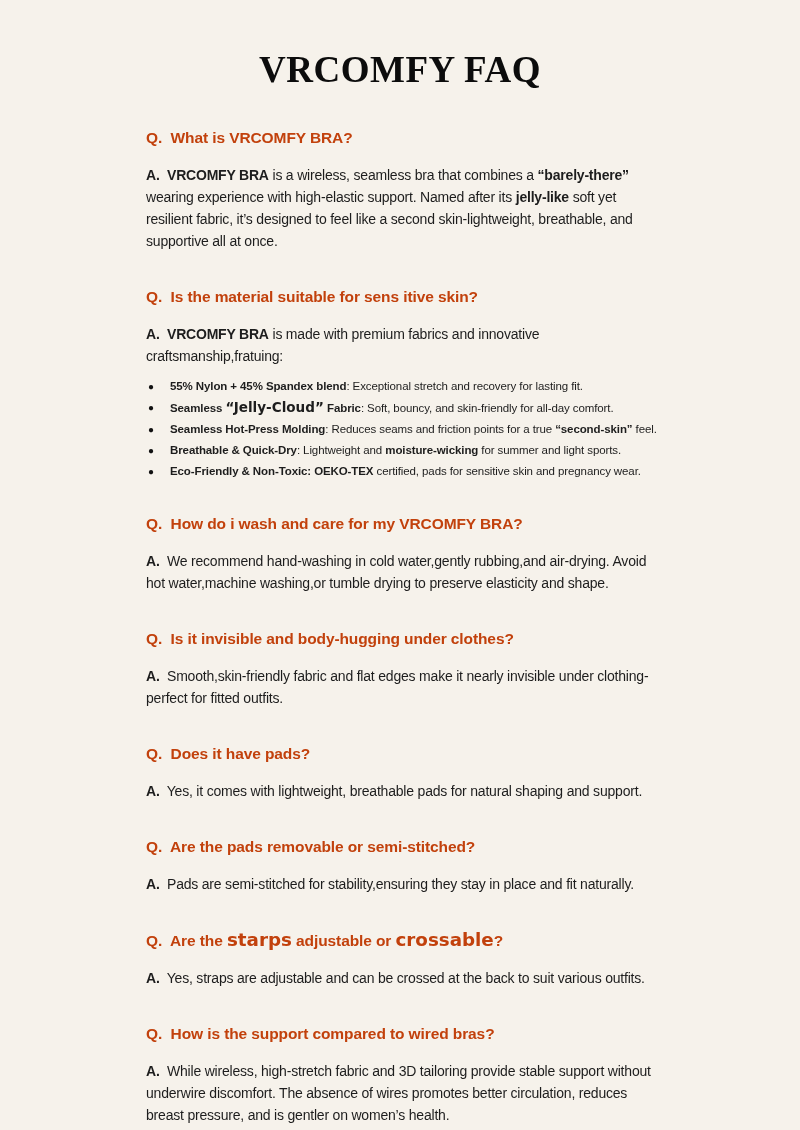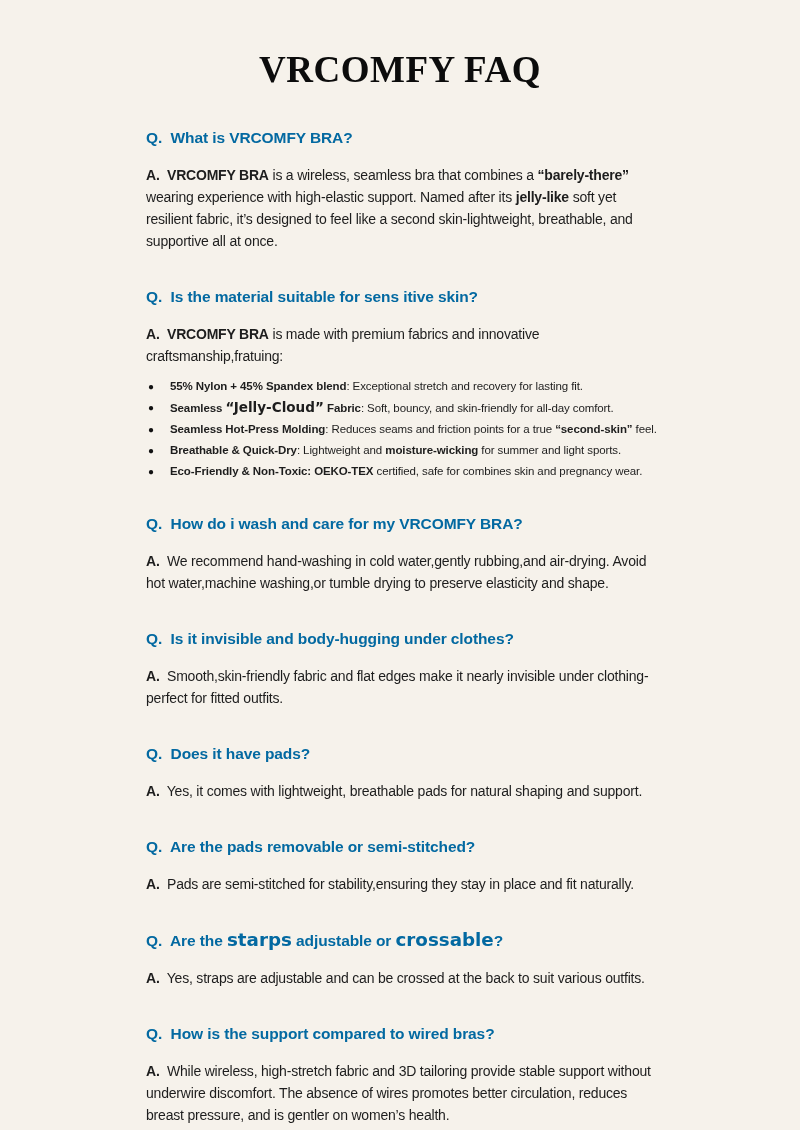--- a/index.html
+++ b/index.html
@@ -27,21 +27,21 @@
   }
   .qa { margin-bottom: 34px; }
   .qa:last-child { margin-bottom: 0; }
   .q {
     font-size: 15.5px;
     font-weight: 700;
     letter-spacing: -0.1px;
     line-height: 22px;
     margin: 0 0 15px 0;
     white-space: pre-wrap;
-    color: #0369a1;
+    color: #c2410c;
   }
   .a {
     font-size: 14px;
     line-height: 22px;
     letter-spacing: -0.2px;
     margin: 0;
     white-space: pre-wrap;
     color: #1d1d1d;
   }
   ul.bullets {
@@ -104,21 +104,21 @@
         <li>
           <span class="dot">●</span>
           <span class="li-text"><span class="seg-b">Seamless Hot-Press Molding</span><span>: Reduces seams and friction points for a true </span><span class="seg-b">“second-skin”</span><span> feel.</span></span>
         </li>
         <li>
           <span class="dot">●</span>
           <span class="li-text"><span class="seg-b">Breathable &amp; Quick-Dry</span><span>: Lightweight and </span><span class="seg-b">moisture-wicking</span><span> for summer and light sports.</span></span>
         </li>
         <li>
           <span class="dot">●</span>
-          <span class="li-text"><span class="seg-b">Eco-Friendly &amp; Non-Toxic: OEKO-TEX</span><span> certified, safe for combines skin and pregnancy wear.</span></span>
+          <span class="li-text"><span class="seg-b">Eco-Friendly &amp; Non-Toxic: OEKO-TEX</span><span> certified, pads for sensitive skin and pregnancy wear.</span></span>
         </li>
       </ul>
     </section>
 
     <section class="qa">
       <h2 class="q"><span>Q.  How do i wash and care for my VRCOMFY BRA?</span></h2>
       <p class="a"><span class="seg-b">A.</span><span>  We recommend hand-washing in cold water,gently rubbing,and air-drying. Avoid hot water,machine washing,or tumble drying to preserve elasticity and shape.</span></p>
     </section>
 
     <section class="qa">

